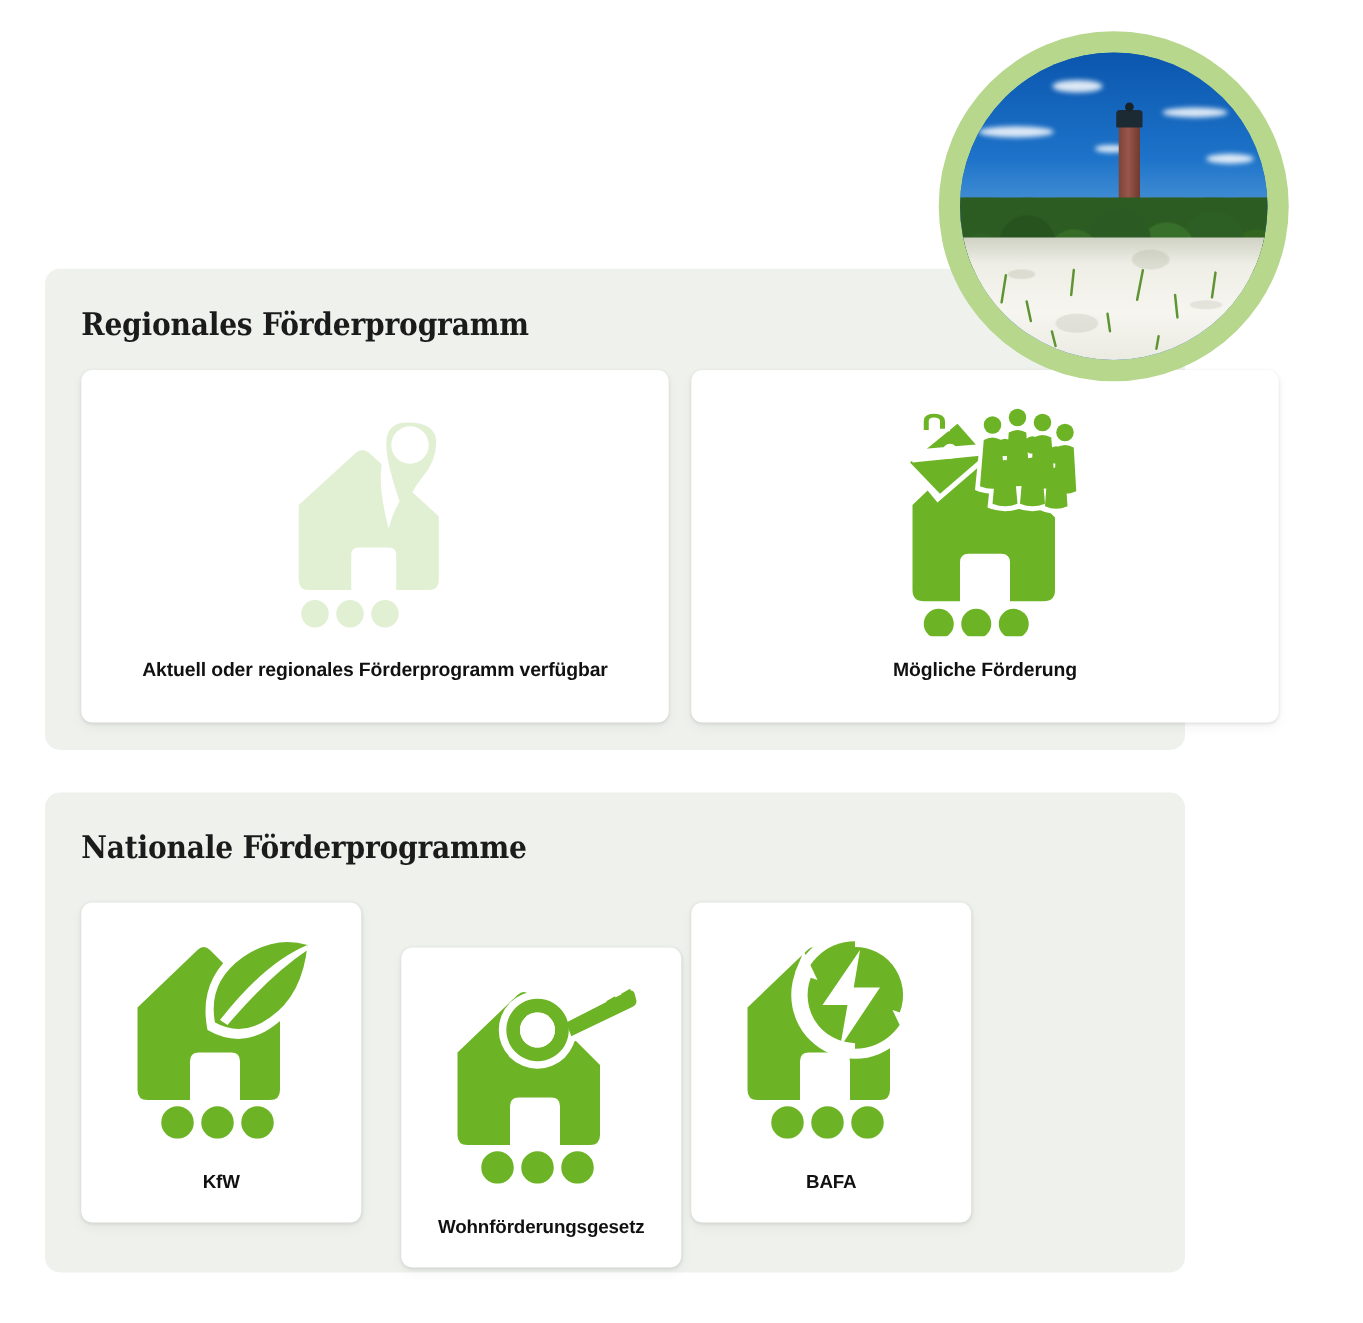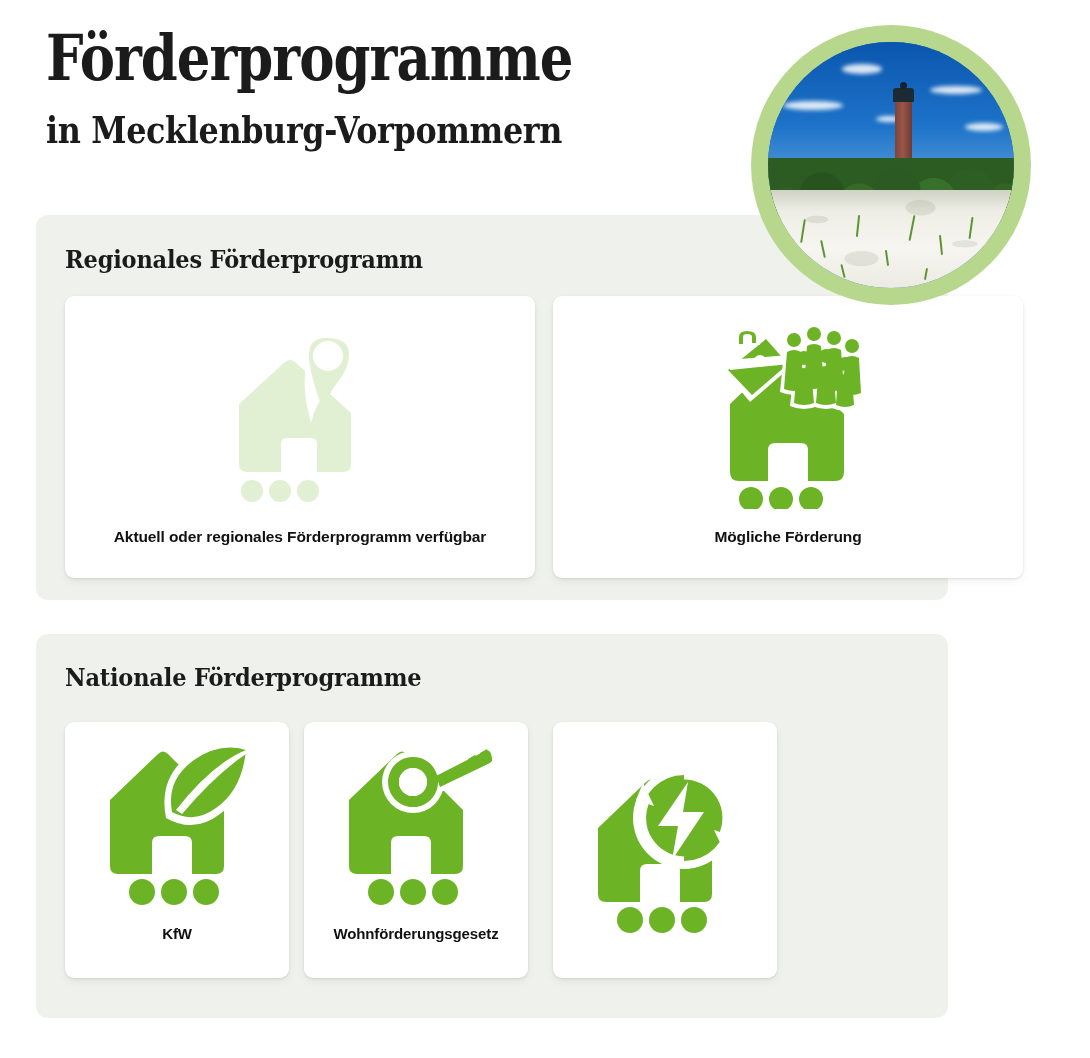--- a/index.html
+++ b/index.html
@@ -152,49 +152,45 @@
     box-shadow: 0 1px 3px rgba(0,0,0,0.10), 0 4px 10px rgba(0,0,0,0.045);
     display: flex;
     flex-direction: column;
     align-items: flex-start;
   }
   .card-regional { top: 81px; width: 470px; height: 282px; }
   .card-regional.c1 { left: 29px; }
   .card-regional.c2 { left: 517px; }
   .card-national { top: 88px; width: 224px; height: 256px; }
   .card-national.n1 { left: 29px; }
-  .card-national.n2 { left: 268px; }
+  .card-national.n2 { left: 285px; margin-top: 36px; }
   .card-national.n3 { left: 517px; }
 
   .card-icon { flex: 1 1 auto; display: flex; align-items: center; justify-content: center; width: 100%; }
   .card-caption {
     font-size: 15.5px;
     font-weight: 700;
     color: #111111;
     text-align: center;
     line-height: 1.42;
     letter-spacing: -0.1px;
     width: 100%;
   }
   .card-regional .card-caption { padding: 0 16px 30px; }
-  .card-national .card-caption { font-size: 15px; padding: 0 10px 34px; }
+  .card-national .card-caption { font-size: 15px; padding: 0 10px 22px; }
   .card-regional.c1 .card-icon { padding-top: 14px; }
   .card-regional.c2 .card-icon { padding-top: 10px; }
 
   svg { display: block; }
 </style>
 </head>
 <body>
 
 <div class="page">
 
-  <div class="header">
-    <div class="title">Förderprogramme</div>
-    <div class="subtitle">in Mecklenburg-Vorpommern</div>
-  </div>
 
   <div class="photo-wrap">
     <div class="photo">
       <div class="ph-sky"></div>
       <div class="ph-cloud ph-c1"></div>
       <div class="ph-cloud ph-c2"></div>
       <div class="ph-cloud ph-c3"></div>
       <div class="ph-cloud ph-c4"></div>
       <div class="ph-cloud ph-c5"></div>
       <div class="ph-tower"></div>
@@ -369,16 +365,19 @@
             <path d="M96 93 A43 43 0 0 1 58 31"></path>
           </g>
           <g fill="#ffffff">
             <path d="M126 62 l18 6 -7 17 z"></path>
             <path d="M66 38 l-18 -6 7 -17 z"></path>
           </g>
 
           <path d="M100 14 L70 58 L90 58 L84 92 L116 44 L95 44 Z" fill="#ffffff"></path>
         </svg>
       </div>
+      <div class="card-caption">
+        <div>BAFA</div>
+      </div>
     </div>
   </div>
 
 </div>
 
 </body></html>

